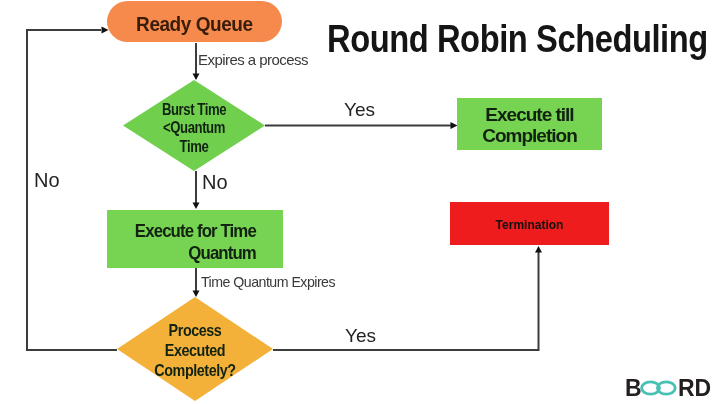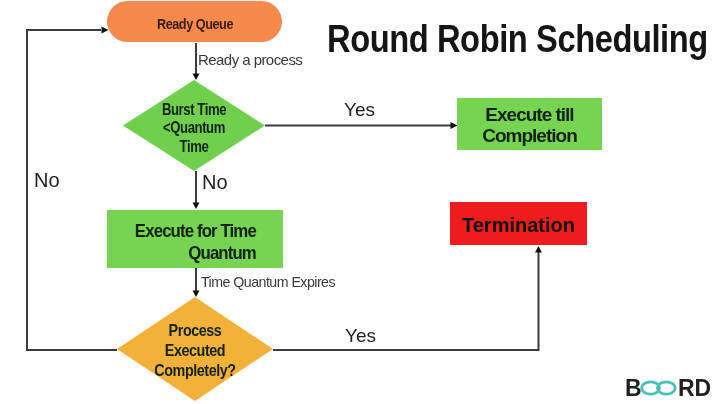--- a/index.html
+++ b/index.html
@@ -37,45 +37,45 @@
       <path d="M535 252.5 h7 l-3.5 -6.5 z"></path>
       <path d="M101.5 26.5 l7 3.5 -7 3.5 z"></path>
     </g>
 
     <polygon points="194,80 265,125.5 194,171 123,125.5" fill="#70d04e"></polygon>
 
     <polygon points="195,297 273,349 195,401 117,349" fill="#f3b139"></polygon>
   </svg>
 
   <div class="box" style="left:107px;top:1px;width:175px;height:41px;border-radius:21px;
-       background:#f68a4c;font-size:14px;letter-spacing:-0.5px;padding-top:4px;box-sizing:border-box;
+       background:#f68a4c;font-size:21px;letter-spacing:-0.5px;padding-top:4px;box-sizing:border-box;
        color:#3a1c0a;">
       <span style="display:inline-block;transform:scaleX(0.905);">Ready Queue</span>
     </div>
 
   <div class="box" style="left:457px;top:98px;width:145px;height:52px;background:#77d352;
        font-size:19px;line-height:21.5px;letter-spacing:-1px;padding-top:2px;box-sizing:border-box;">Execute till<br>Completion</div>
 
   <div class="box" style="left:107px;top:210px;width:176px;height:58px;background:#77d352;
        font-size:19px;line-height:21.5px;letter-spacing:-1px;padding-top:5px;box-sizing:border-box;text-align:right;">
        <span style="display:inline-block;transform:scaleX(0.885);">Execute for Time<br>Quantum</span>
     </div>
 
-  <div class="box" style="left:450px;top:202px;width:137px;height:43px;background:#ee1c1c;
-       font-size:20px;color:#111;padding-top:3px;box-sizing:border-box;">Termination</div>
+  <div class="box" style="left:450px;top:202px;width:159px;height:43px;background:#ee1c1c;
+       font-size:12px;color:#111;padding-top:3px;box-sizing:border-box;">Termination</div>
 
   <div class="box" style="left:134px;top:98px;width:120px;height:61px;font-size:16px;
        line-height:18.5px;letter-spacing:-0.5px;transform:scaleX(0.82);">Burst Time<br>&lt;Quantum<br>Time</div>
   <div class="box" style="left:135px;top:318px;width:120px;height:66px;font-size:16.5px;
        line-height:19.8px;letter-spacing:-0.5px;transform:scaleX(0.87);">Process<br>Executed<br>Completely?</div>
 
   <div class="lbl" style="left:327px;top:18px;font-size:38px;font-weight:bold;color:#151515;
        letter-spacing:-0.5px;transform:scaleX(0.86);transform-origin:0 0;">Round Robin Scheduling</div>
 
-  <div class="lbl" style="left:198px;top:51px;font-size:15px;letter-spacing:-0.55px;color:#3a3a3a;">Ready a process</div>
+  <div class="lbl" style="left:198px;top:51px;font-size:15px;letter-spacing:-0.55px;color:#3a3a3a;">Expires a process</div>
   <div class="lbl" style="left:202px;top:171px;font-size:20px;color:#222;">No</div>
   <div class="lbl" style="left:344px;top:99px;font-size:19px;color:#222;">Yes</div>
   <div class="lbl" style="left:200.5px;top:273px;font-size:15px;letter-spacing:-0.55px;color:#3a3a3a;transform:scaleX(0.945);transform-origin:0 0;">Time Quantum Expires</div>
   <div class="lbl" style="left:345px;top:325px;font-size:19px;color:#222;">Yes</div>
   <div class="lbl" style="left:34px;top:169px;font-size:20px;color:#222;">No</div>
 
   <div class="lbl" style="left:624px;top:377px;">
     <svg width="92" height="24" viewBox="0 0 92 24">
       <text x="1" y="18.5" font-family="Liberation Sans,sans-serif" font-weight="bold" font-size="23" fill="#231f20">B</text>
       <g stroke="#49c0b4" stroke-width="2.8" fill="none">

